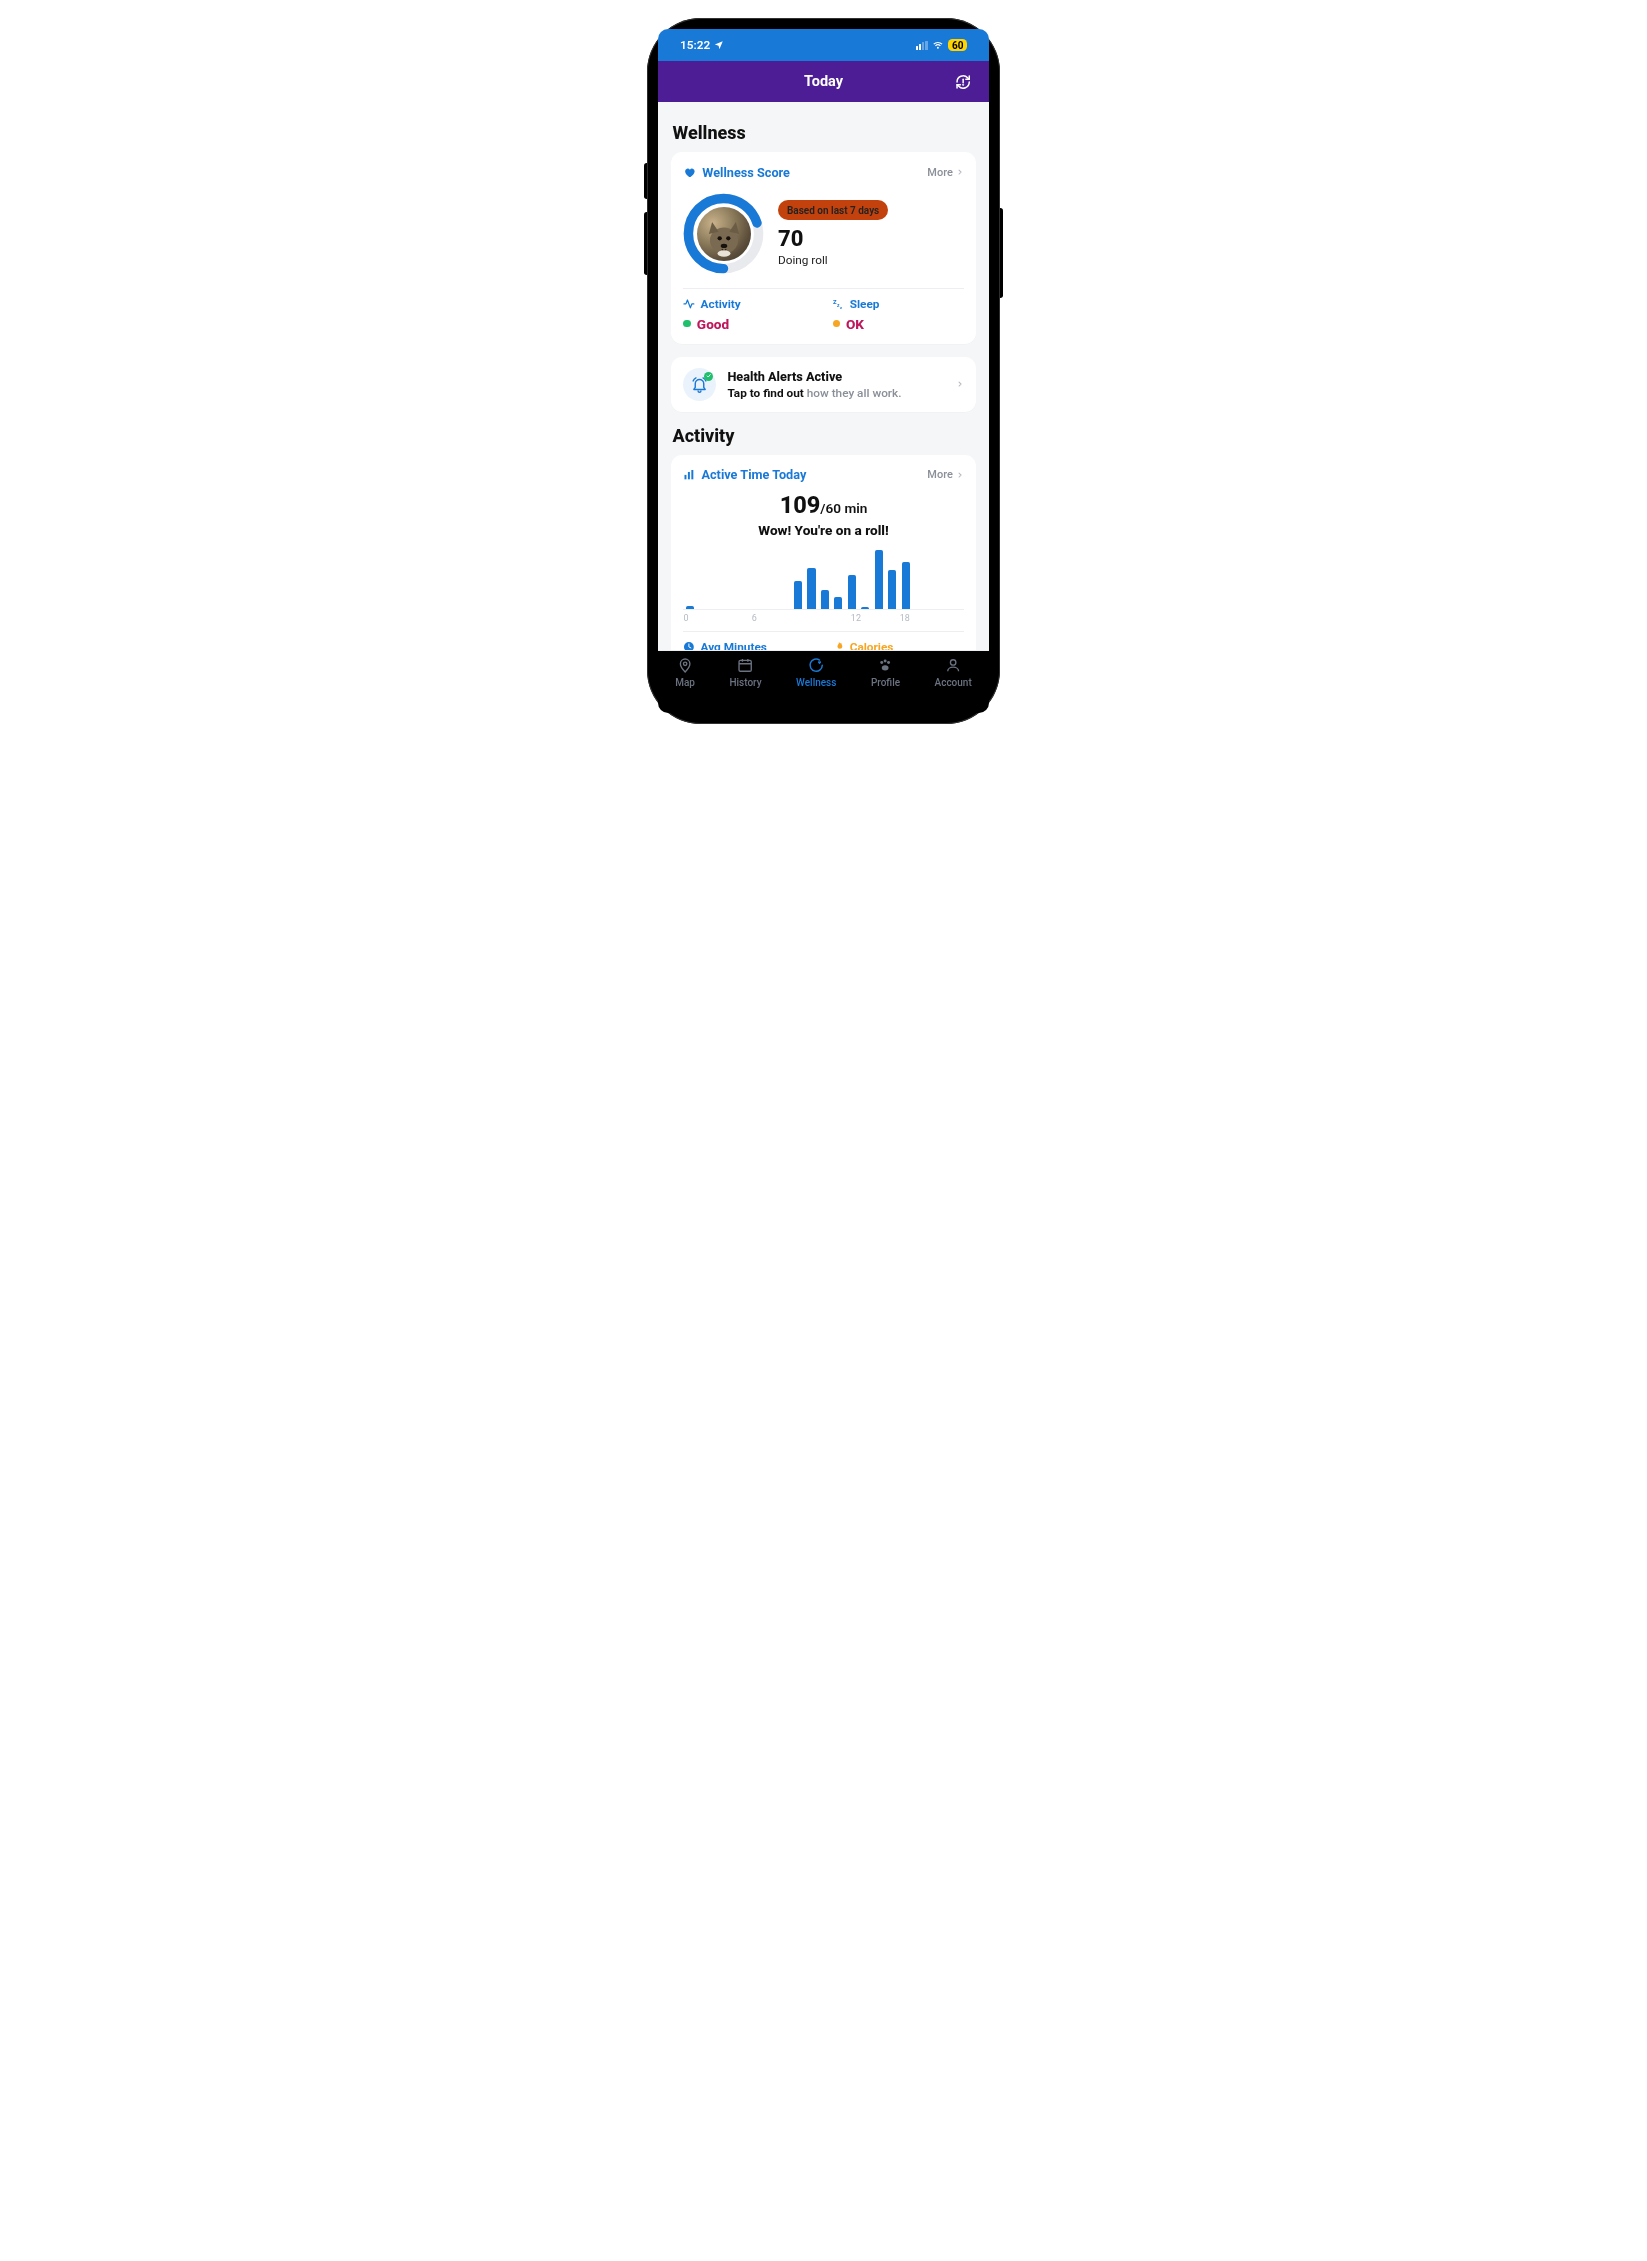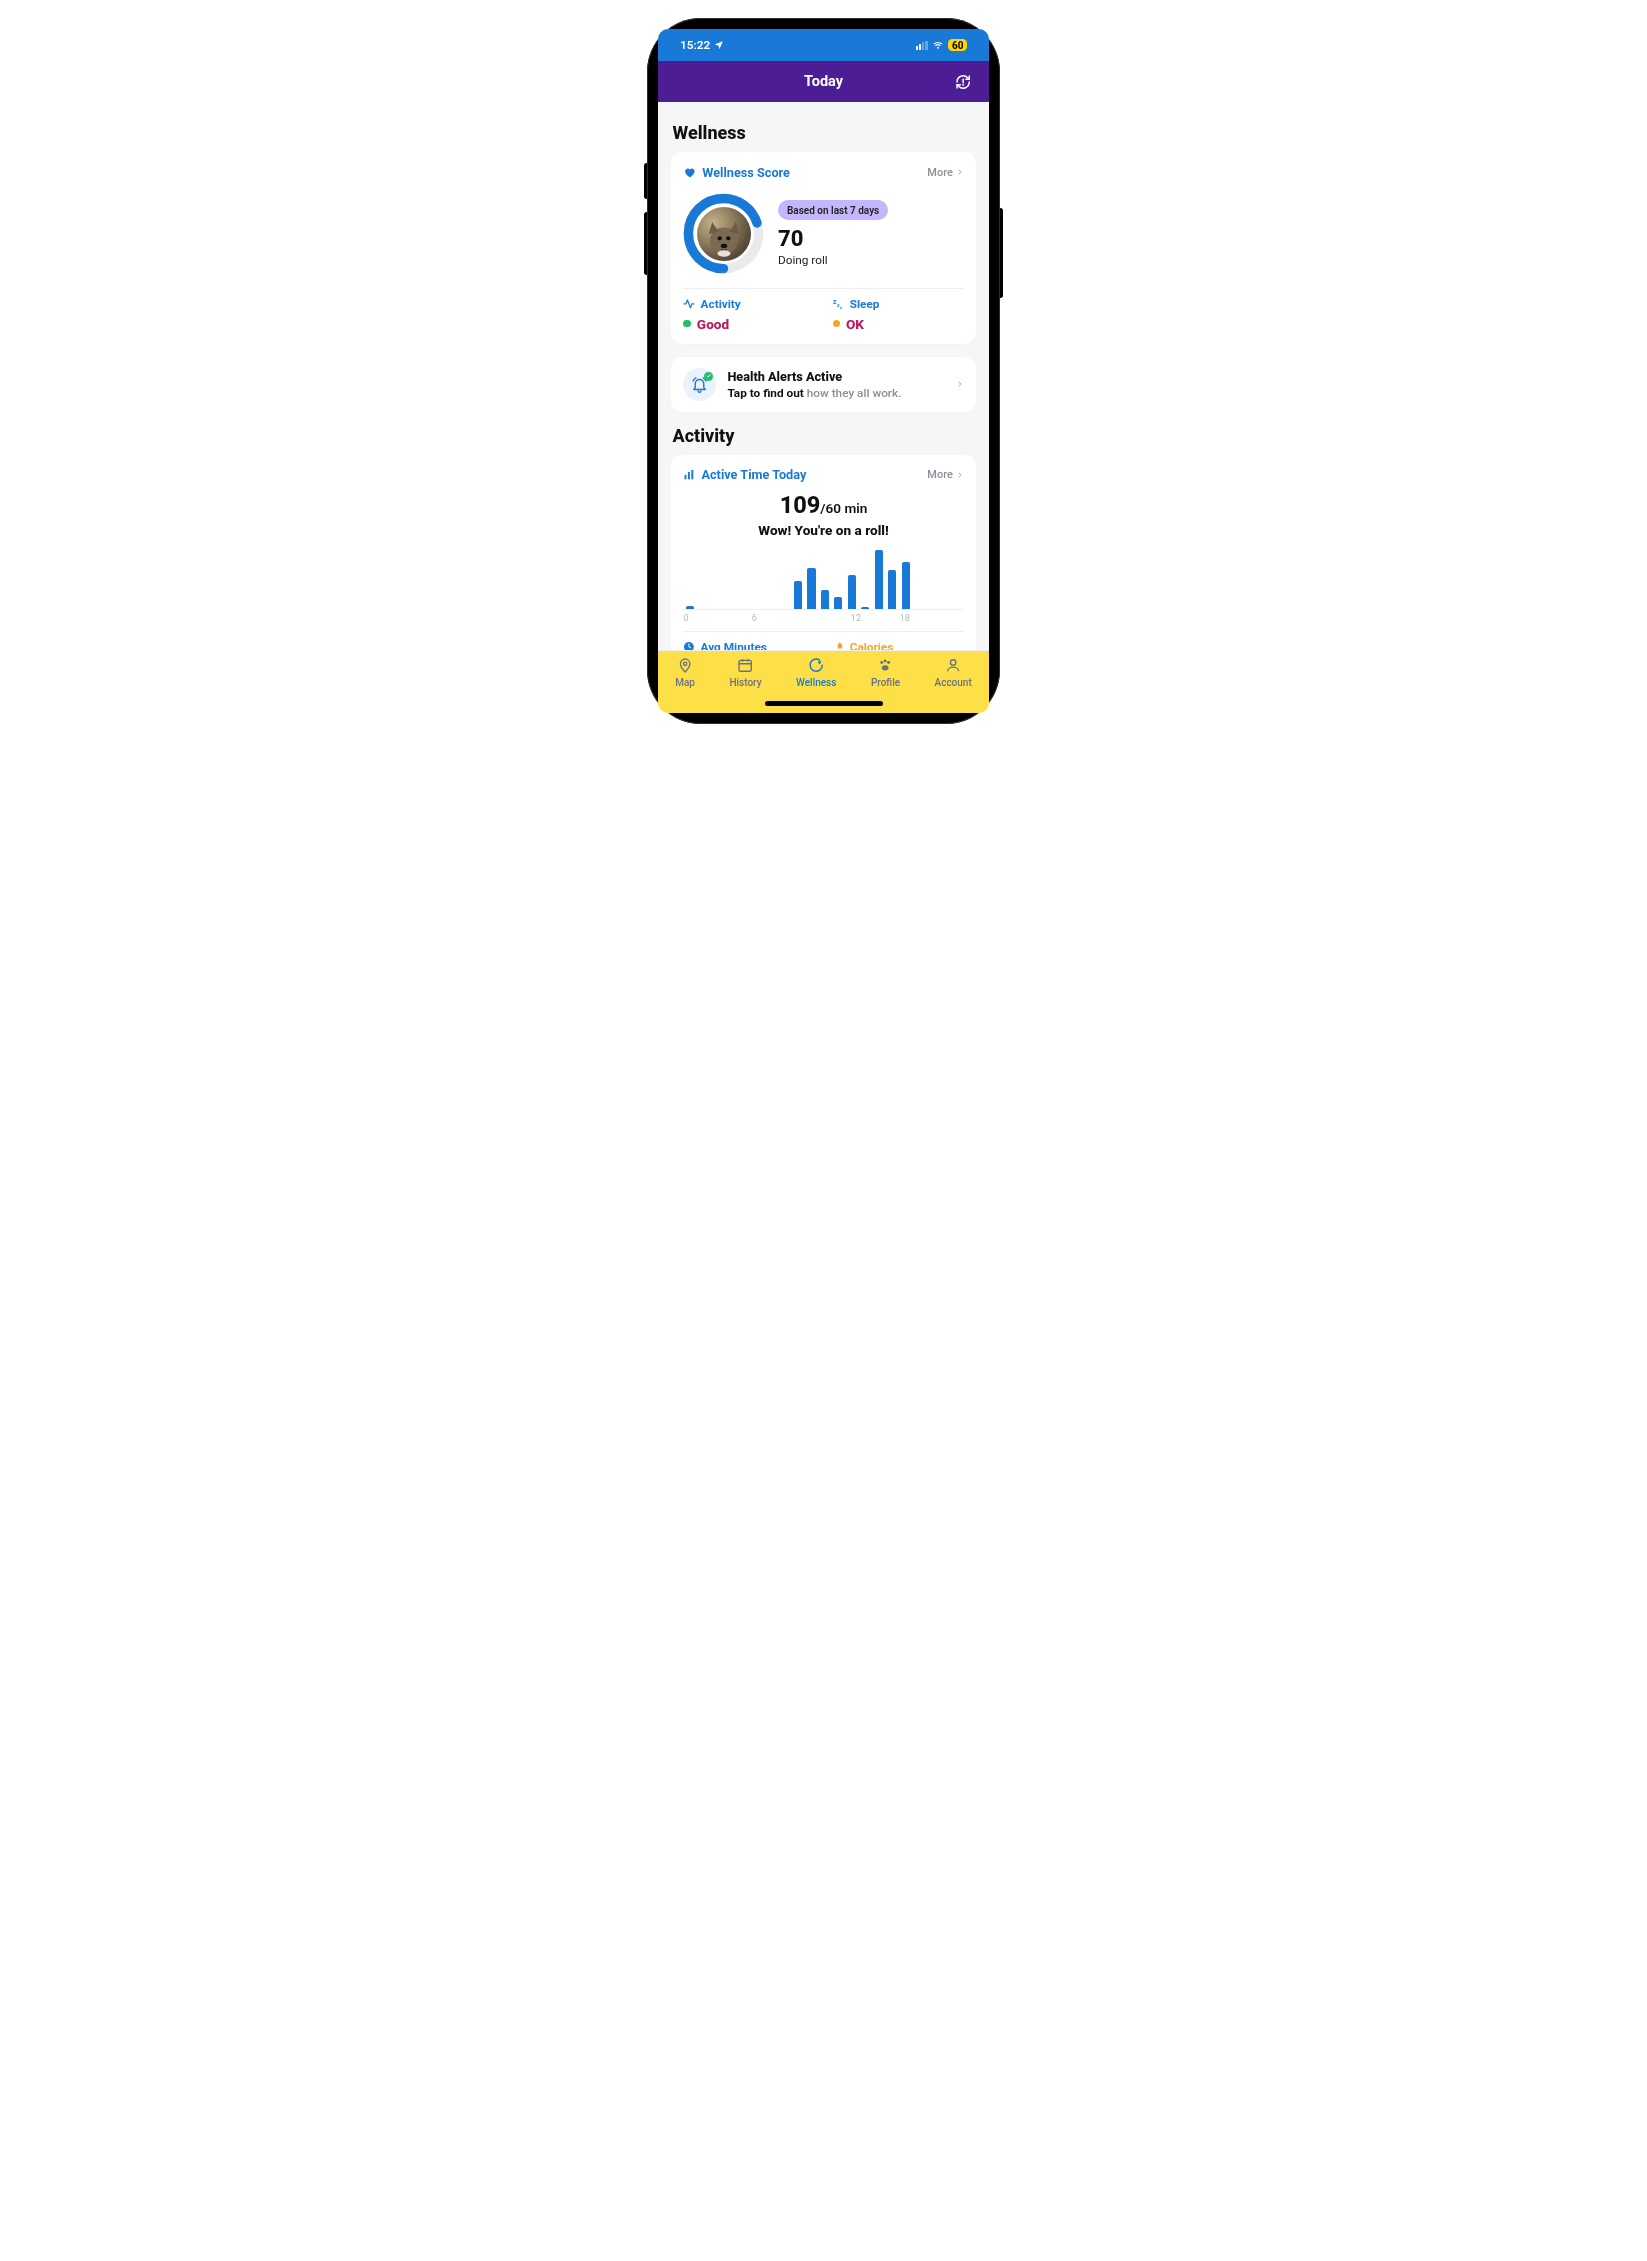--- a/index.html
+++ b/index.html
@@ -178,21 +178,21 @@
     transform: translate(-50%, -50%);
     background: radial-gradient(circle at 30% 30%, #c9b18a, #8a7a5a 40%, #5b4d3a 70%, #3a3228);
     overflow: hidden;
     display: flex; align-items: center; justify-content: center;
     color: #fff;
     font-size: 18px;
   }
   .score-col { flex: 1; }
   .pill {
     display: inline-block;
-    background: #c4b5fd;
+    background: #c2410c;
     color: #222;
     font-size: 10px;
     font-weight: 600;
     border-radius: 452px;
     padding: 4.5px 9px;
     margin-bottom: 5.4px;
   }
   .score-num { font-size: 22px; font-weight: 800; color: #111; }
   .score-sub { font-size: 11.8px; color: #222; margin-top: 1.8px; }
 
@@ -284,21 +284,21 @@
   .metric-label {
     display: flex; align-items: center; gap: 5.4px;
     font-size: 11.8px; font-weight: 700;
   }
   .metric-label.blue { color: #1979d6; }
   .metric-label.orange { color: #f6a623; }
 
   
   .tabbar {
     height: 63px;
-    background: #fde047;
+    background: #000000;
     border-top: 0.5px solid #eceef1;
     display: flex;
     justify-content: space-around;
     align-items: flex-start;
     padding-top: 6.3px;
   }
   .tab {
     display: flex; flex-direction: column; align-items: center; gap: 3.6px;
     color: #6b7280;
     font-size: 10px;

